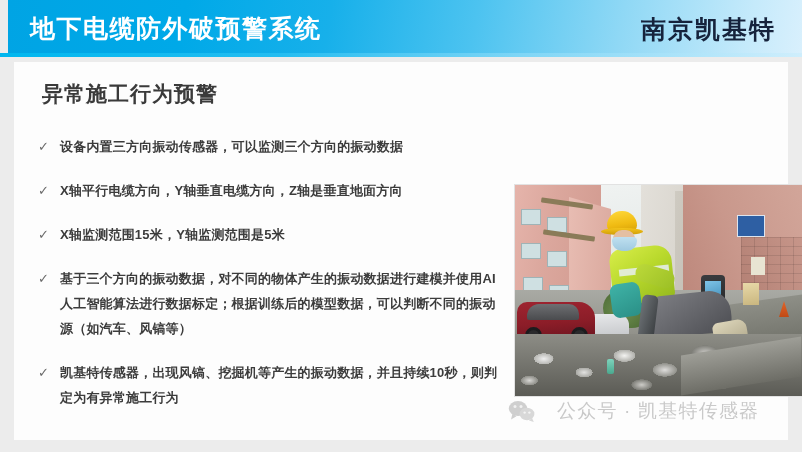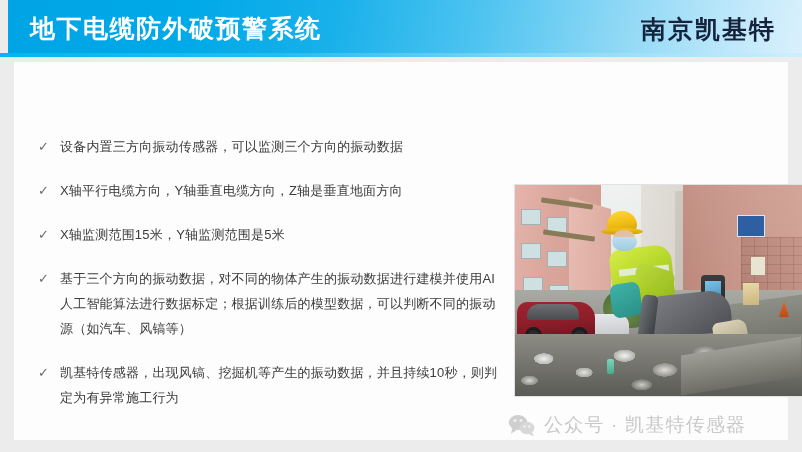--- a/index.html
+++ b/index.html
@@ -113,20 +113,21 @@
   .bullet .tick {
     position: absolute;
     left: 0;
     top: 0;
     font-size: 13px;
     color: #6a6a6a;
     line-height: 25px;
   }
   .bullet .txt {
     display: block;
+    font-weight: bold;
   }
 
   
   .photo {
     position: absolute;
     left: 500px;
     top: 122px;
     width: 290px;
     height: 213px;
     overflow: hidden;
@@ -347,22 +348,21 @@
     border-radius: 2px;
   }
 
   
   .watermark {
     position: absolute;
     left: 508px;
     top: 398px;
     display: flex;
     align-items: center;
-    gap: 9px;
-    margin-top: 14px;
+    gap: 22px;
   }
   .wm-icon {
     width: 27px;
     height: 22px;
     position: relative;
     flex: 0 0 auto;
   }
   .wm-label {
     font-size: 19px;
     color: #c9c9c9;
@@ -377,20 +377,21 @@
 <div class="slide">
 
   <div class="header">
     <div class="header-title">地下电缆防外破预警系统</div>
     <div class="header-brand">南京凯基特</div>
   </div>
   <div class="header-underline"></div>
 
   <div class="card">
 
+    <div class="section-title">异常施工行为预警</div>
 
     <div class="bullets">
 
       <div class="bullet">
         <span class="tick">✓</span>
         <span class="txt">设备内置三方向振动传感器，可以监测三个方向的振动数据</span>
       </div>
 
       <div class="bullet">
         <span class="tick">✓</span>

